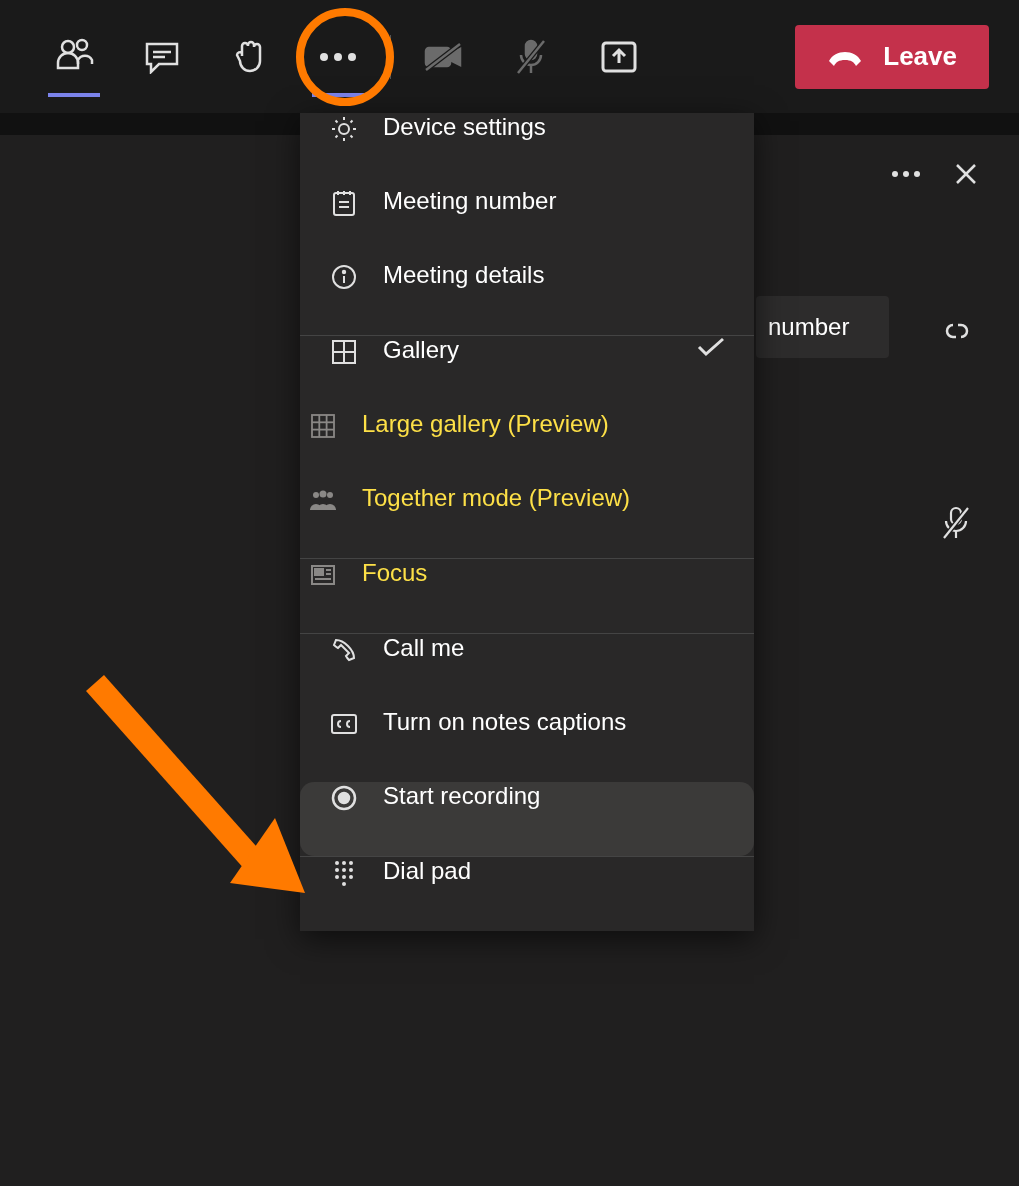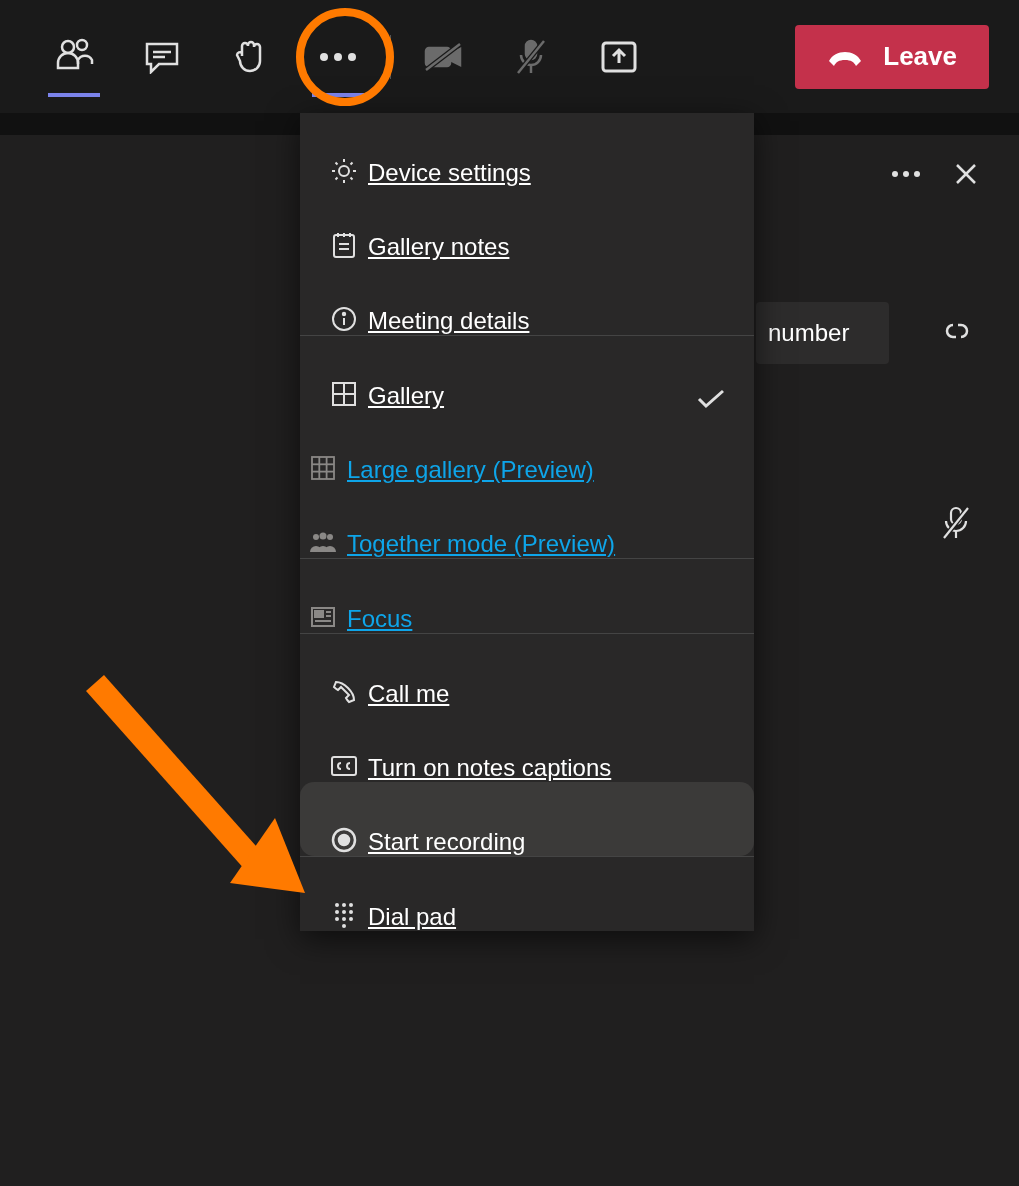--- a/index.html
+++ b/index.html
@@ -83,21 +83,21 @@
     justify-content: flex-end;
     gap: 34px;
     padding-right: 42px;
   }
   .side-panel-header .dots, .side-panel-header .close {
     cursor: pointer;
     color: #e0e0e0;
   }
   .number-pill {
     position: absolute;
-    top: 167px;
+    top: 161px;
     right: 130px;
     left: 756px;
     height: 62px;
     background: #2d2c2c;
     border-radius: 4px;
     display: flex;
     align-items: center;
     padding-left: 12px;
     font-size: 24px;
     color: #fff;
@@ -118,31 +118,30 @@
     position: absolute;
     top: 113px;
     left: 300px;
     width: 454px;
     background: #292828;
     box-shadow: 0 8px 30px rgba(0,0,0,0.6);
     z-index: 100;
   }
   .menu-item {
     display: flex;
-    align-items: flex-end;
-    gap: 8px;
+    align-items: flex-start;
+    gap: 23px;
     padding: 0 28px;
     height: 74px;
     font-size: 24px;
     color: #fff;
     cursor: pointer;
-    text-decoration: underline;
   }
   .menu-item.disabled {
-    color: #0ea5e9;
+    color: #fde047;
     cursor: default;
     padding-left: 7px;
   }
   .menu-item .icon {
     width: 32px;
     height: 32px;
     display: flex;
     align-items: center;
     justify-content: center;
     flex-shrink: 0;
@@ -293,21 +292,21 @@
   </div>
   <div class="menu-item">
     <span class="icon">
       <svg width="28" height="30" viewBox="0 0 28 30" fill="none" stroke="#e0e0e0" stroke-width="2">
         <rect x="4" y="5" width="20" height="22" rx="2"></rect>
         <path d="M8 3 v4 M14 3 v4 M20 3 v4"></path>
         <line x1="9" y1="14" x2="19" y2="14"></line>
         <line x1="9" y1="19" x2="19" y2="19"></line>
       </svg>
     </span>
-    <span>Gallery notes</span>
+    <span>Meeting number</span>
   </div>
   <div class="menu-item">
     <span class="icon">
       <svg width="28" height="28" viewBox="0 0 28 28" fill="none" stroke="#e0e0e0" stroke-width="2">
         <circle cx="14" cy="14" r="11"></circle>
         <line x1="14" y1="13" x2="14" y2="20"></line>
         <circle cx="14" cy="9" r="1.2" fill="#e0e0e0"></circle>
       </svg>
     </span>
     <span>Meeting details</span>

